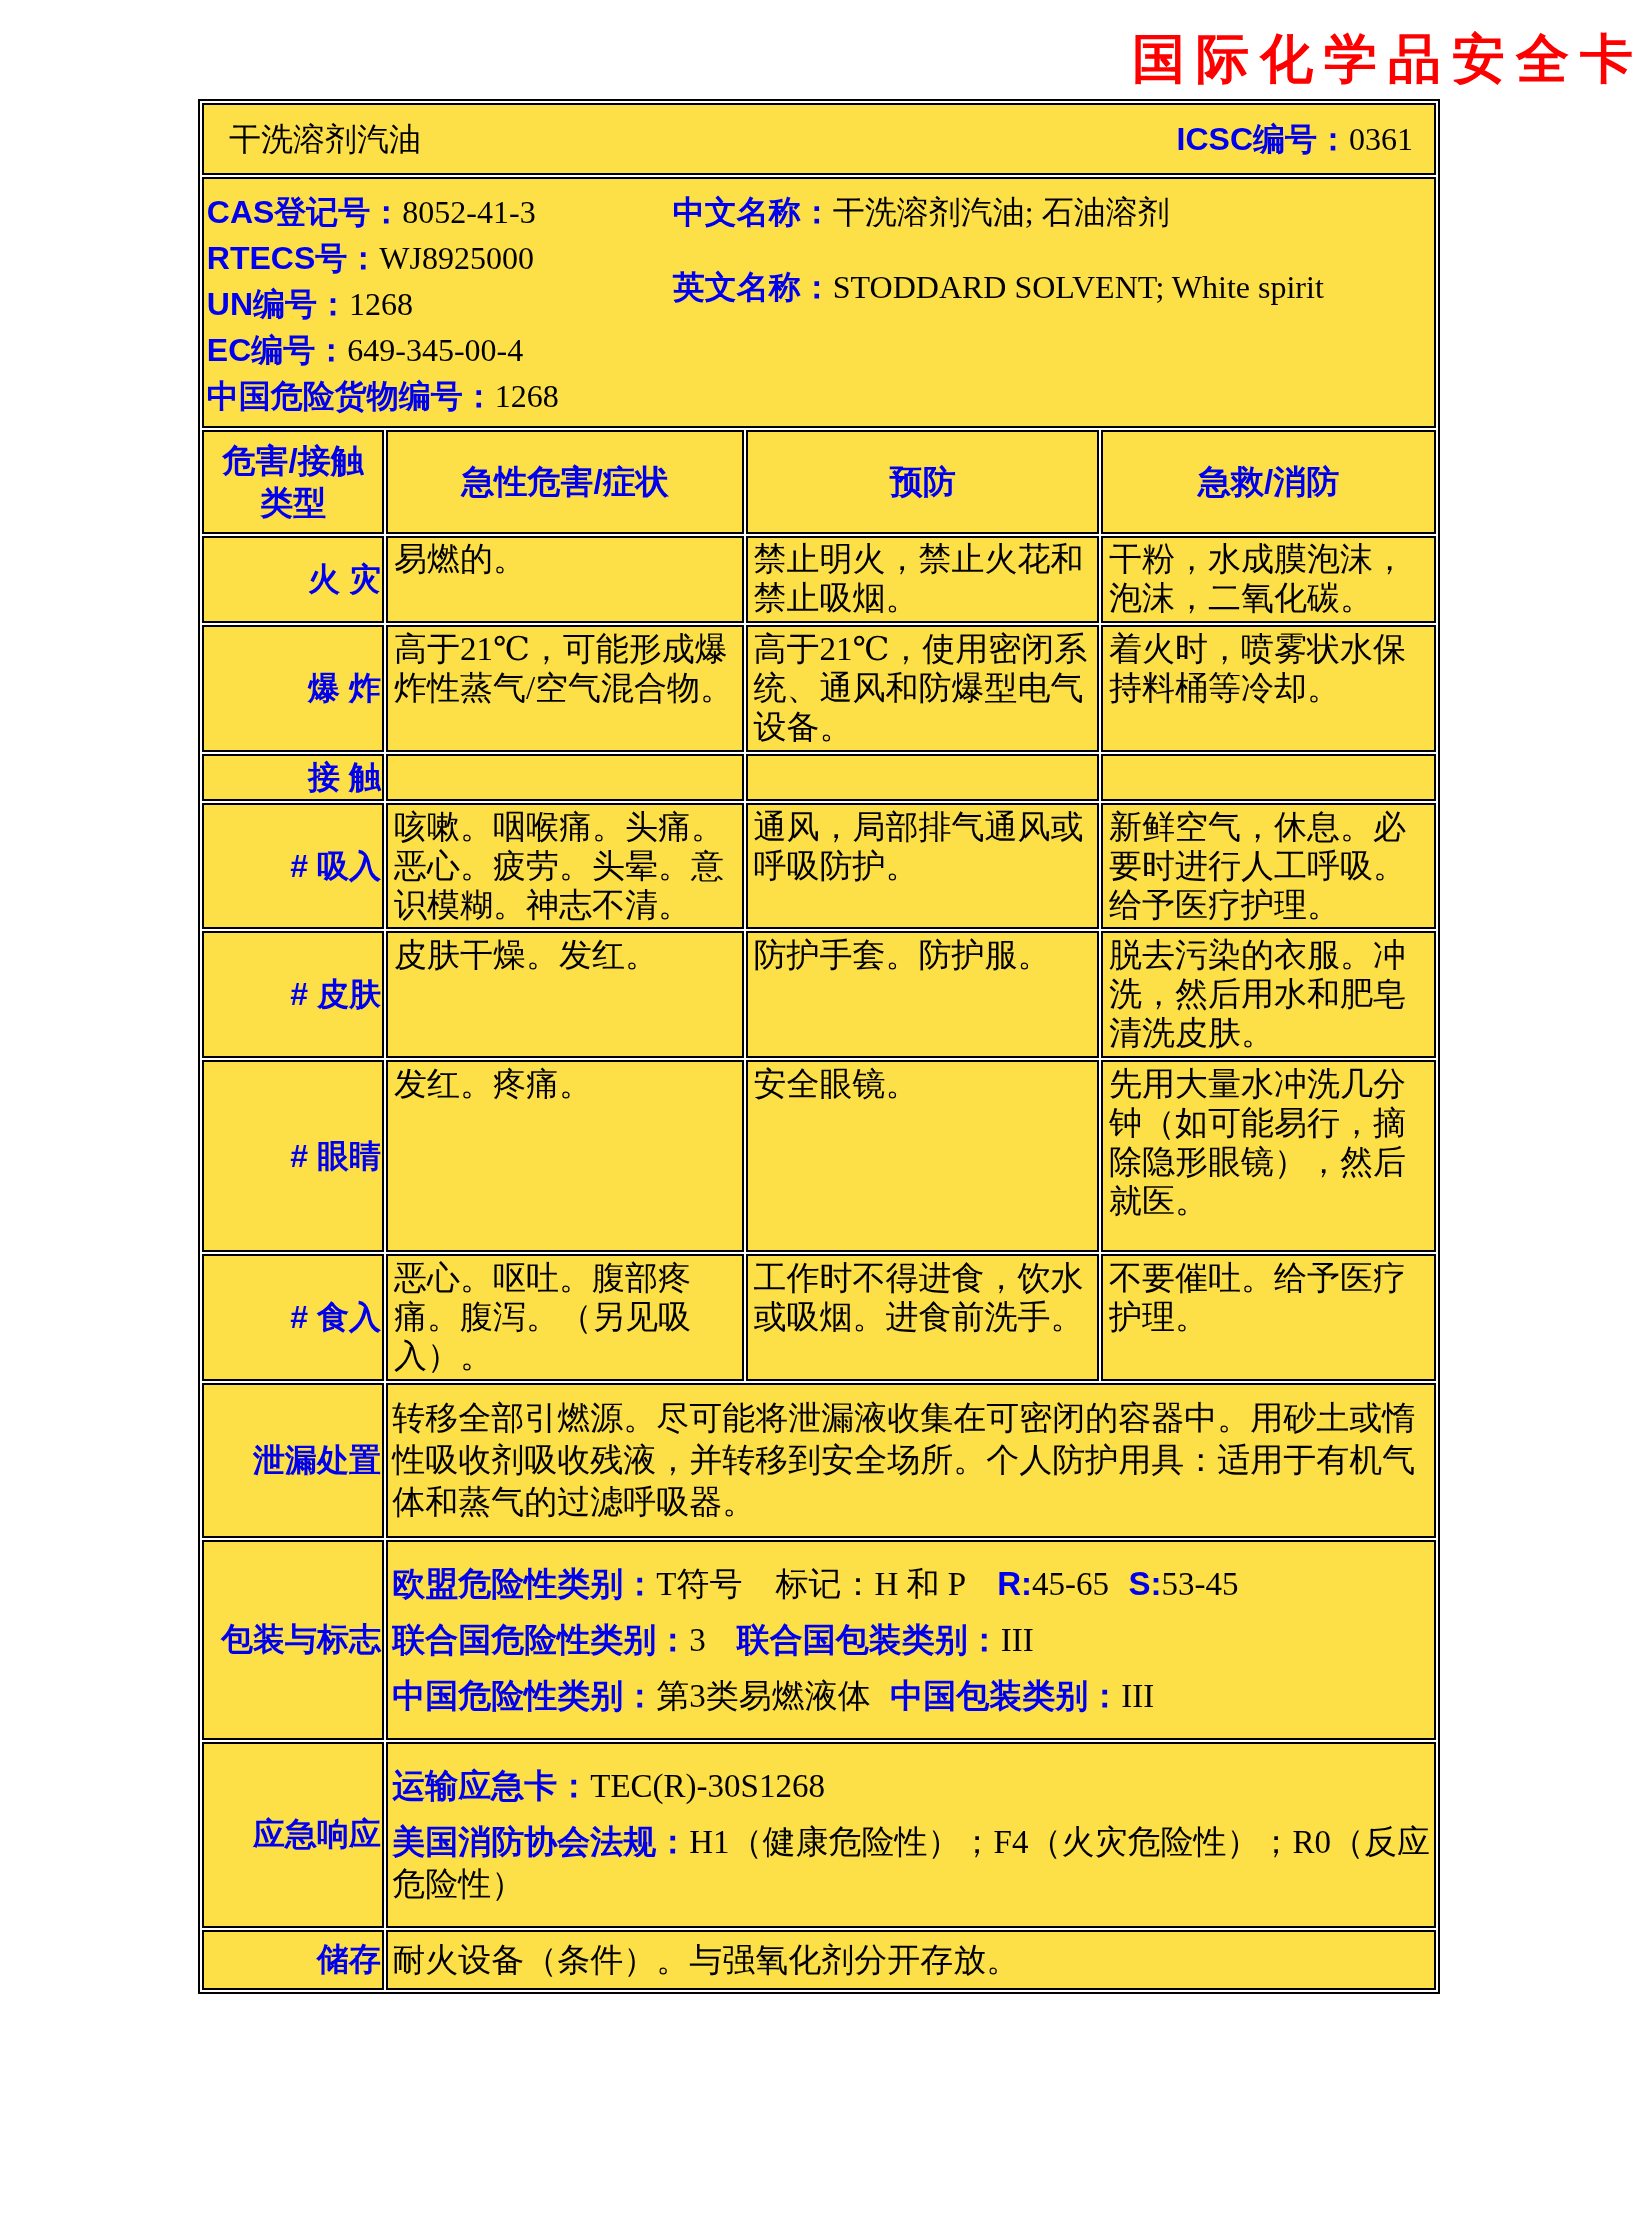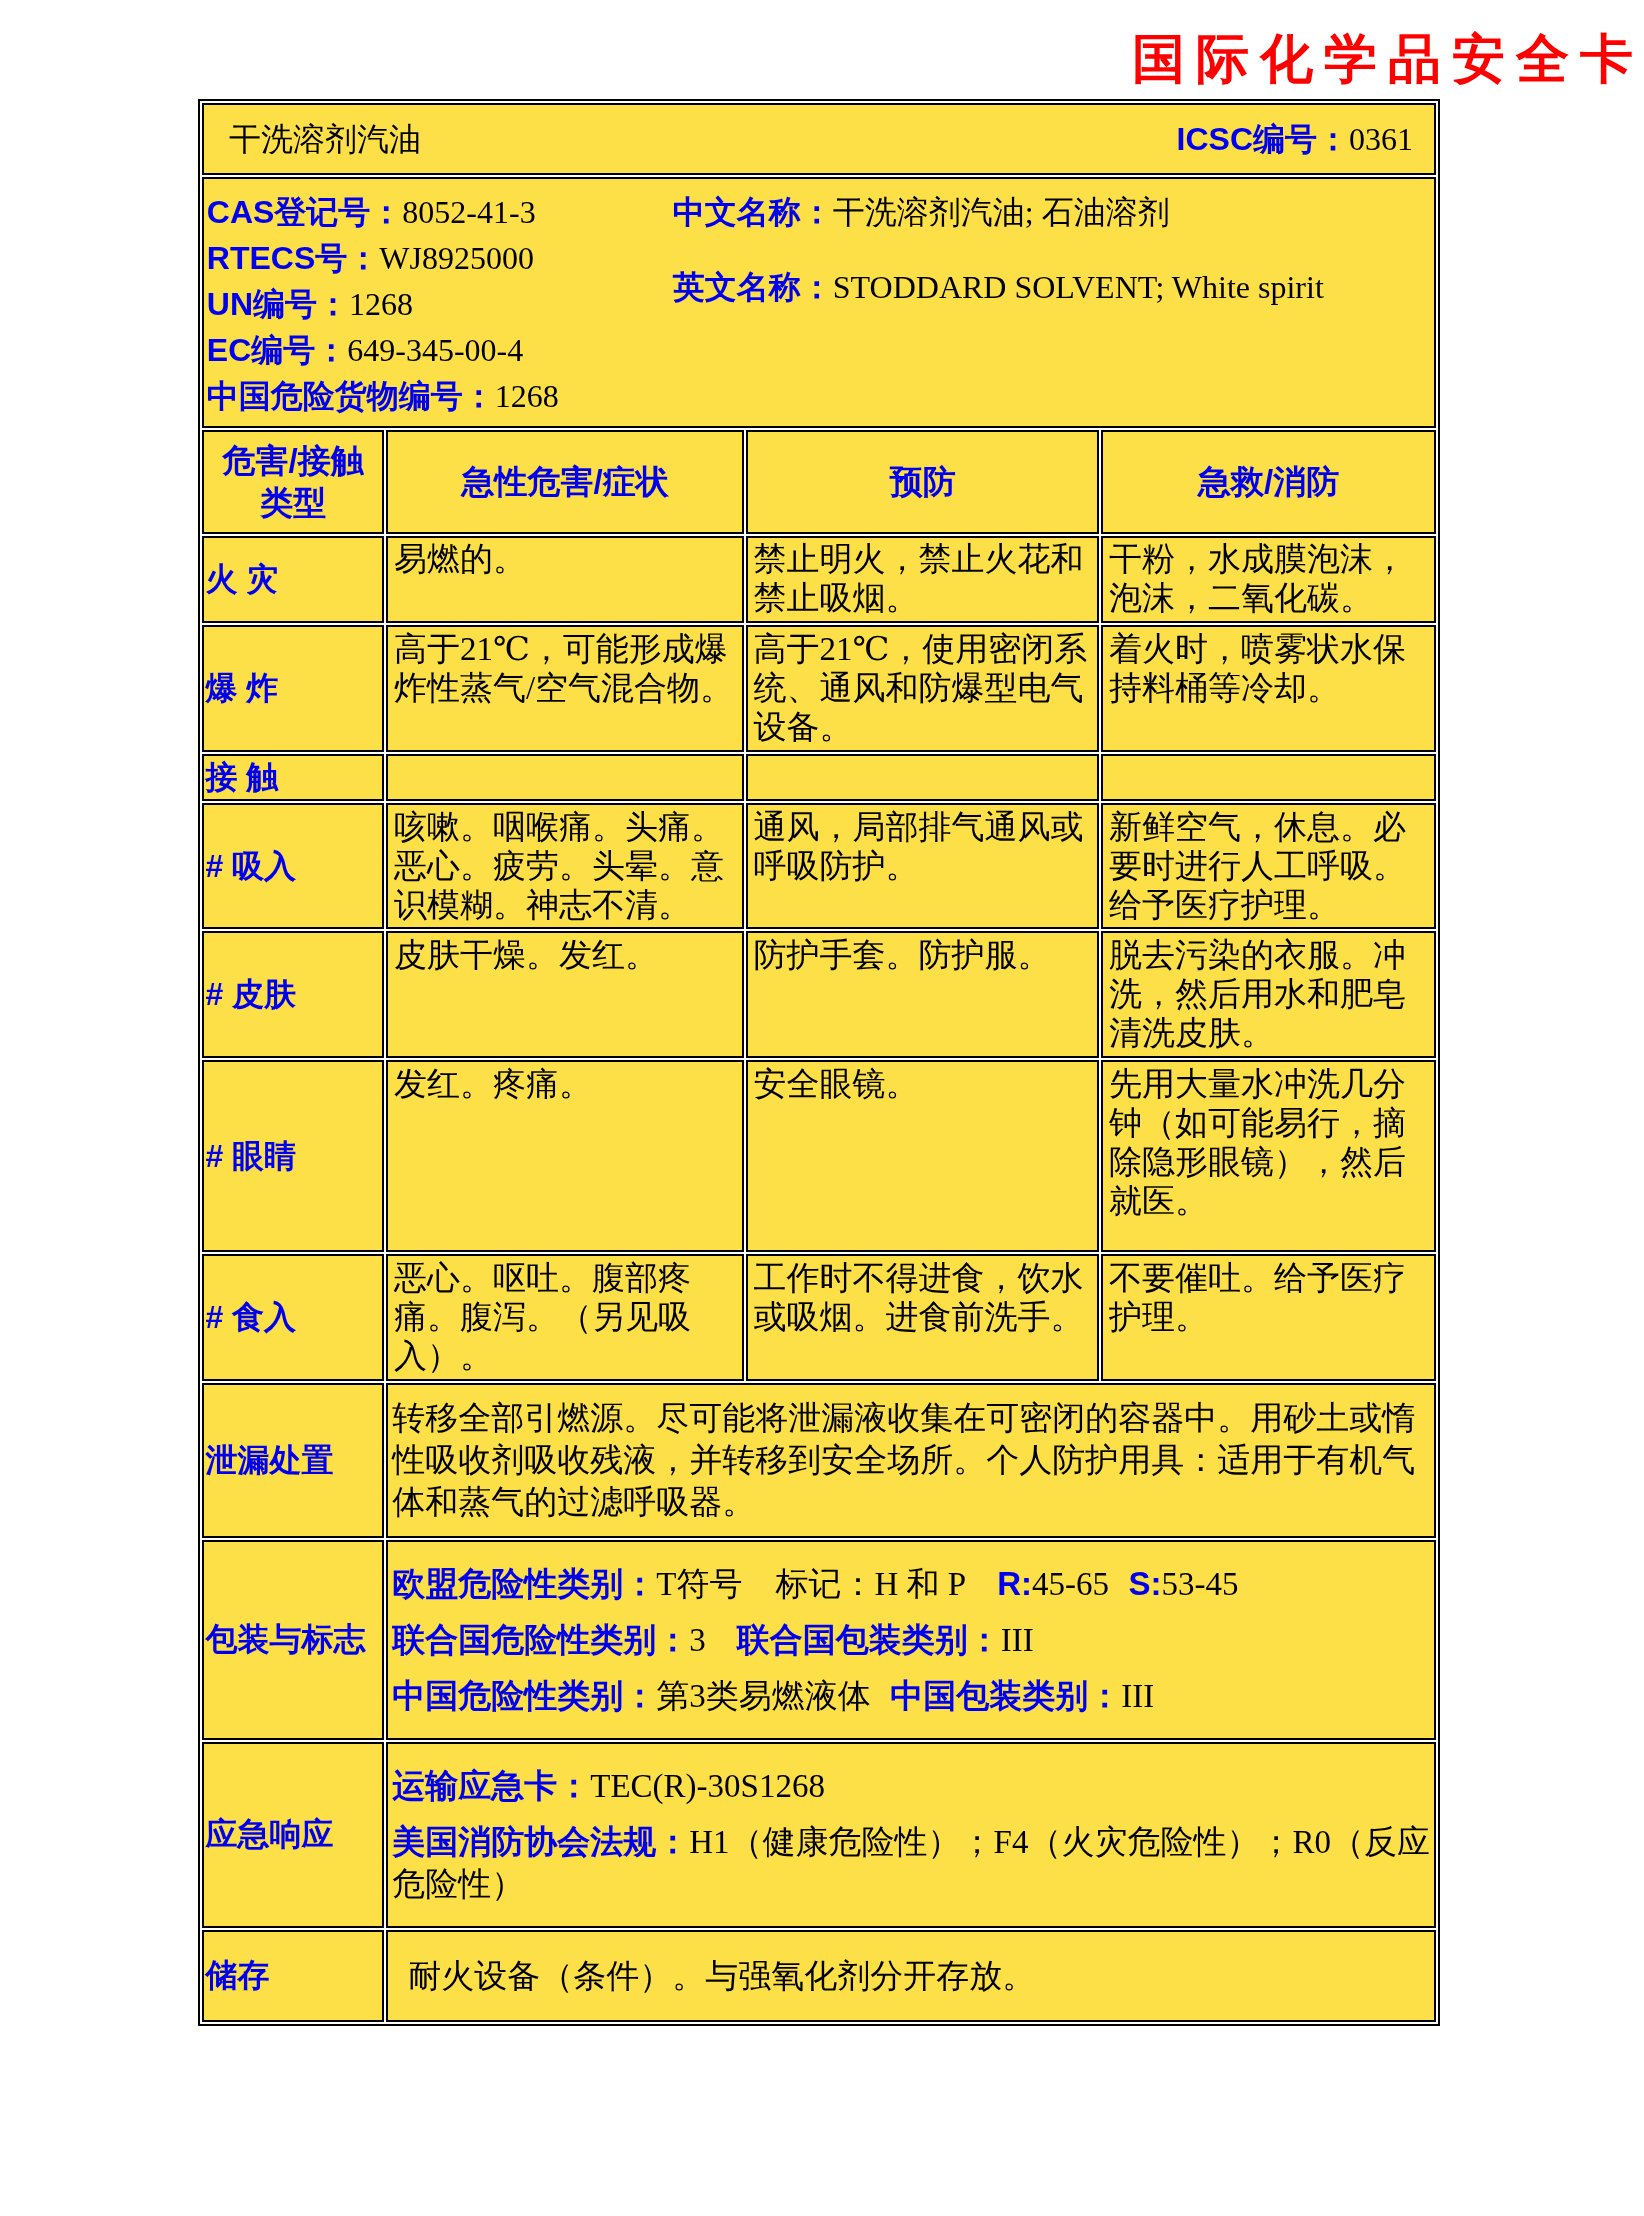--- a/index.html
+++ b/index.html
@@ -51,21 +51,21 @@
   td.id-cell{padding:9.7px 5.6px 7px 2.8px;}
   .id-flex{display:flex;}
   .id-left{width:466px;flex:none;}
   .id-line{line-height:46px;font-size:32px;white-space:nowrap;}
   .id-right .en-line{margin-top:29px;}
   
   tr.hdr td{text-align:center;vertical-align:middle;}
   tr.hdr .lbl{font-size:33px;line-height:42px;}
   
   td.rowlbl{
-    text-align:left;vertical-align:middle;
+    text-align:right;vertical-align:middle;
     padding:1.4px;white-space:nowrap;
   }
   td.rowlbl .lbl{font-size:32px;}
   
   td.sec{padding:7px 4px;}
   .sec p{margin:5.6px 0;line-height:42px;}
   .sec p.sp{margin:14px 0;}
   .gap-l{margin-left:31px;}
   .gap-m{margin-left:19.5px;}
 </style>
@@ -186,18 +186,18 @@
     <td class="rowlbl" style="height:147px"><span class="lbl">应急响应</span></td>
     <td colspan="3" class="sec">
       <p class="sp"><span class="lbl">运输应急卡：</span><span class="val">TEC(R)-30S1268</span></p>
       <p class="sp"><span class="lbl">美国消防协会法规：</span><span class="val">H1（健康危险性）；F4（火灾危险性）；R0（反应危险性）</span></p>
     </td>
   </tr>
 
   <tr>
     <td class="rowlbl" style="height:45px"><span class="lbl">储存</span></td>
     <td colspan="3" class="sec">
-      <p style="margin:16px">耐火设备（条件）。与强氧化剂分开存放。</p>
+      <p style="margin:0">耐火设备（条件）。与强氧化剂分开存放。</p>
     </td>
   </tr>
 </tbody>
   </table>
 
 
 </body></html>

